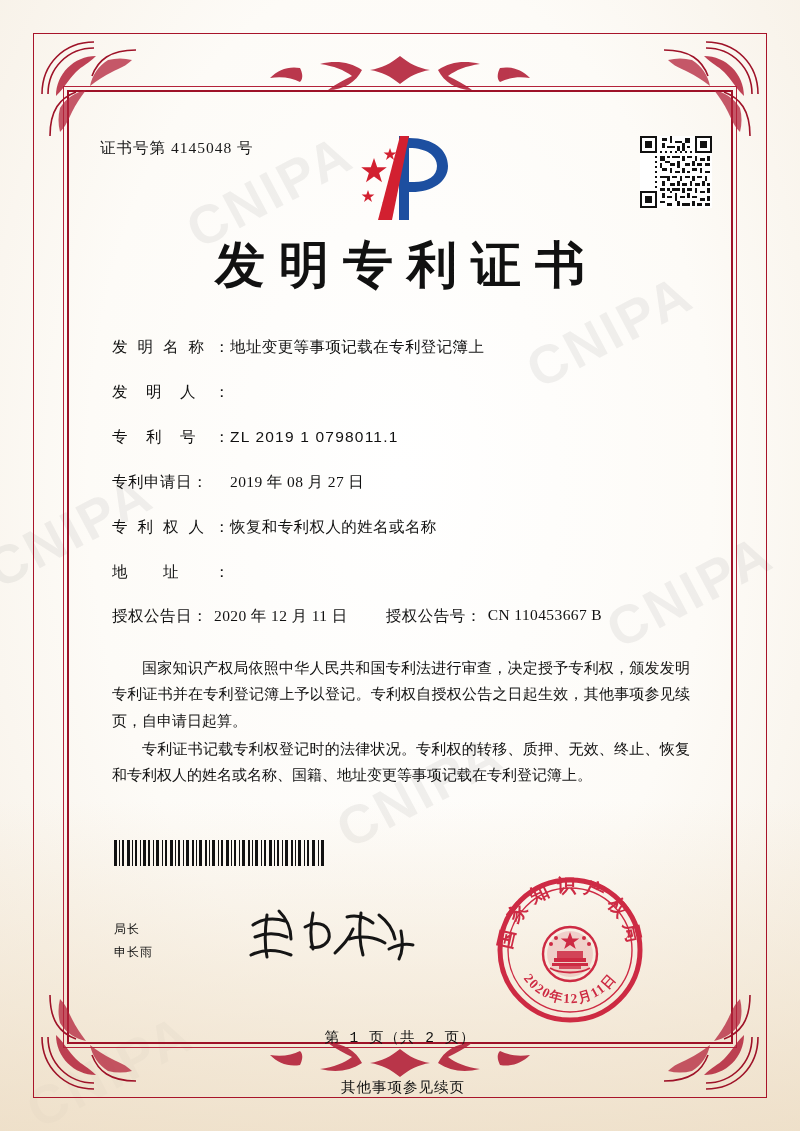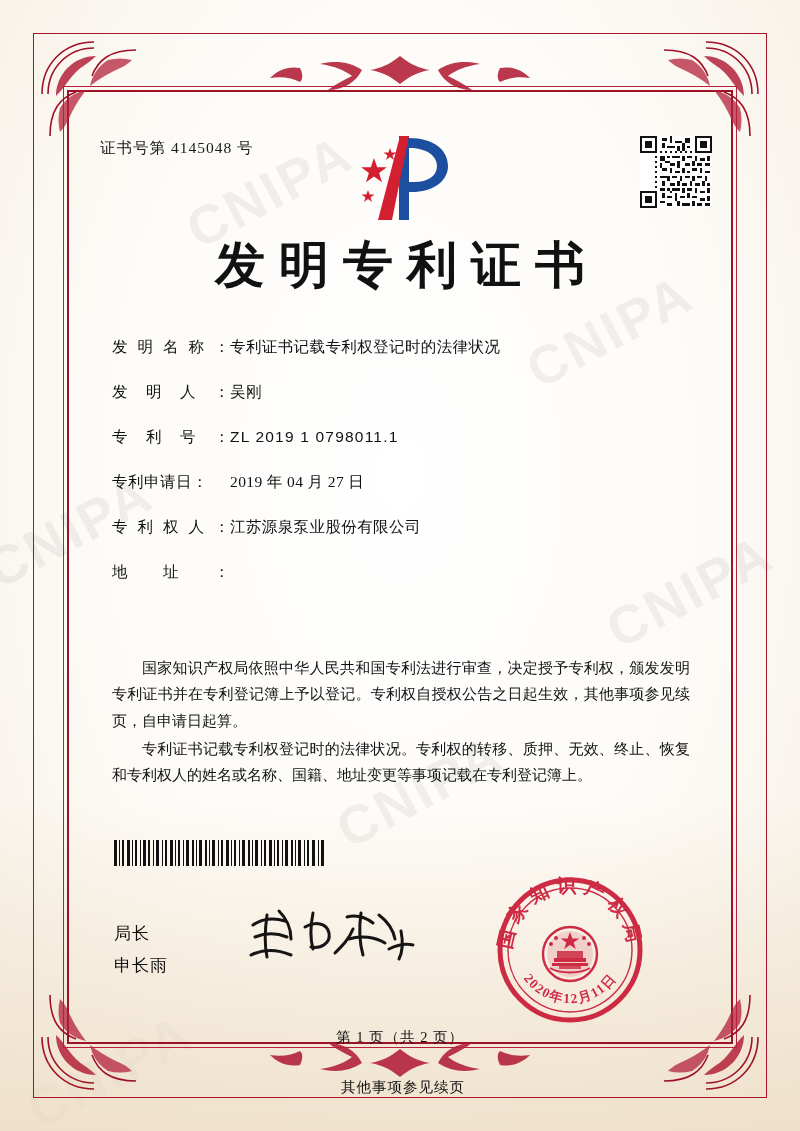--- a/index.html
+++ b/index.html
@@ -216,21 +216,21 @@
     top: 840px;
     width: 212px;
     height: 26px;
   }
 
   
   .sig-label {
     position: absolute;
     left: 114px;
     top: 918px;
-    font-size: 17px;
+    font-size: 12px;
     line-height: 1.9;
     color: #111;
     letter-spacing: 1px;
   }
   .handwriting {
     position: absolute;
     left: 243px;
     top: 905px;
     width: 180px;
     height: 66px;
@@ -248,20 +248,21 @@
 
   
   .page-no {
     position: absolute;
     left: 0; right: 0;
     top: 1028px;
     text-align: center;
     font-size: 14.5px;
     color: #111;
     letter-spacing: 1px;
+    font-family: Liberation Mono, monospace;
   }
   .footer-note {
     position: absolute;
     left: 0; right: 0;
     top: 1078px;
     text-align: center;
     font-size: 14.5px;
     color: #111;
     letter-spacing: 1px;
     padding-left: 6px;
@@ -493,69 +494,75 @@
   <div class="fields">
 
     <div class="field-row">
       <div class="field-label spread">
         <span>发</span>
         <span>明</span>
         <span>名</span>
         <span>称</span>
         <span>：</span>
       </div>
-      <div class="field-value">专利证书记载专利权登记时的法律状况</div>
+      <div class="field-value">地址变更等事项记载在专利登记簿上</div>
     </div>
 
     <div class="field-row">
       <div class="field-label spread">
         <span>发</span>
         <span>明</span>
         <span>人</span>
         <span>：</span>
       </div>
-      <div class="field-value">吴刚</div>
     </div>
 
     <div class="field-row">
       <div class="field-label spread">
         <span>专</span>
         <span>利</span>
         <span>号</span>
         <span>：</span>
       </div>
       <div class="field-value mono">ZL 2019 1 0798011.1</div>
     </div>
 
     <div class="field-row">
       <div class="field-label">
         <span>专利申请日</span><span>：</span>
       </div>
-      <div class="field-value">2019 年 04 月 27 日</div>
+      <div class="field-value">2019 年 08 月 27 日</div>
     </div>
 
     <div class="field-row">
       <div class="field-label spread">
         <span>专</span>
         <span>利</span>
         <span>权</span>
         <span>人</span>
         <span>：</span>
       </div>
-      <div class="field-value">江苏源泉泵业股份有限公司</div>
+      <div class="field-value">恢复和专利权人的姓名或名称</div>
     </div>
 
     <div class="field-row">
       <div class="field-label spread">
         <span>地</span>
         <span>址</span>
         <span>：</span>
       </div>
     </div>
 
+    <div class="row-two">
+      <span class="lbl">授权公告日：</span>
+      <span class="val">2020 年 12 月 11 日</span>
+      <span class="gap"></span>
+      <span class="lbl">授权公告号：</span>
+      <span class="val">CN 110453667 B</span>
+    </div>
 
   </div>
 
   <div class="paragraphs">
     <p>国家知识产权局依照中华人民共和国专利法进行审查，决定授予专利权，颁发发明专利证书并在专利登记簿上予以登记。专利权自授权公告之日起生效，其他事项参见续页，自申请日起算。</p>
     <p>专利证书记载专利权登记时的法律状况。专利权的转移、质押、无效、终止、恢复和专利权人的姓名或名称、国籍、地址变更等事项记载在专利登记簿上。</p>
   </div>
 
   <div class="barcode">
     <svg width="212" height="26" viewBox="0 0 212 26" shape-rendering="crispEdges">

